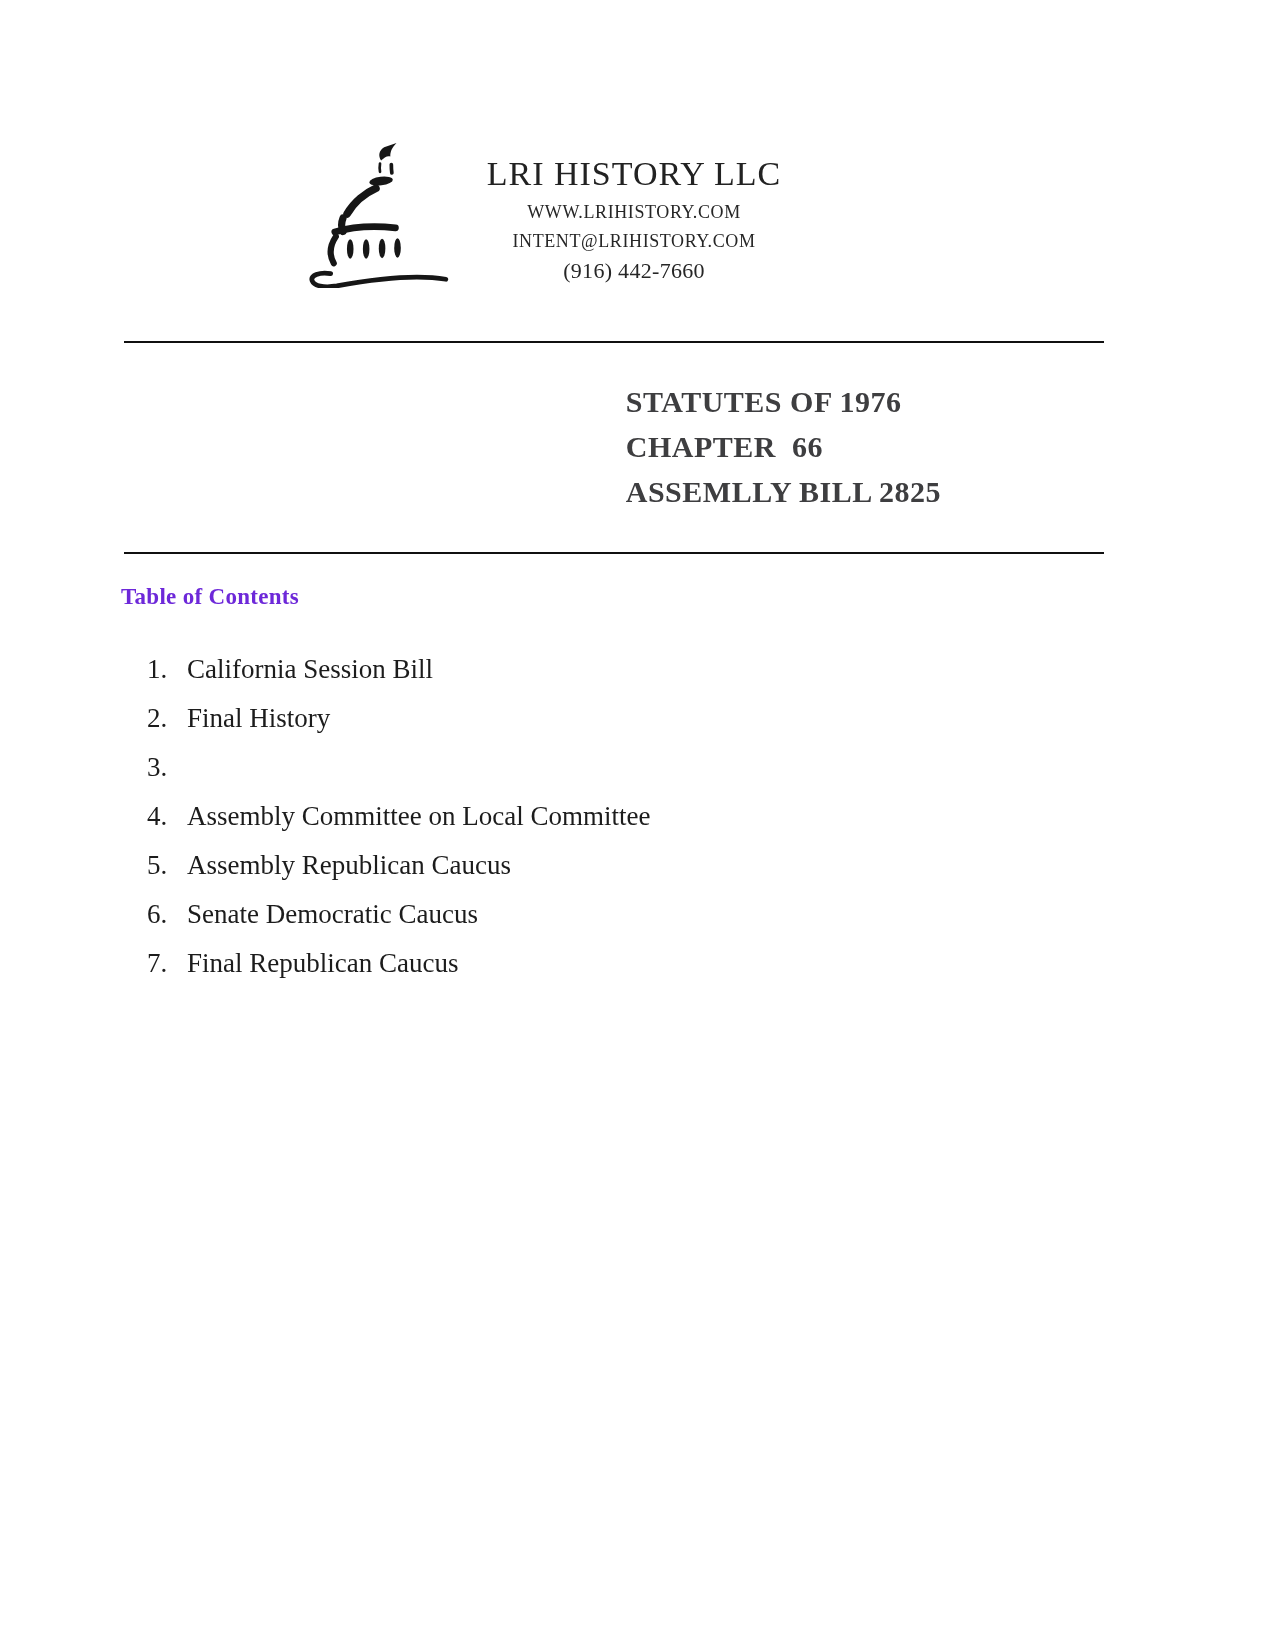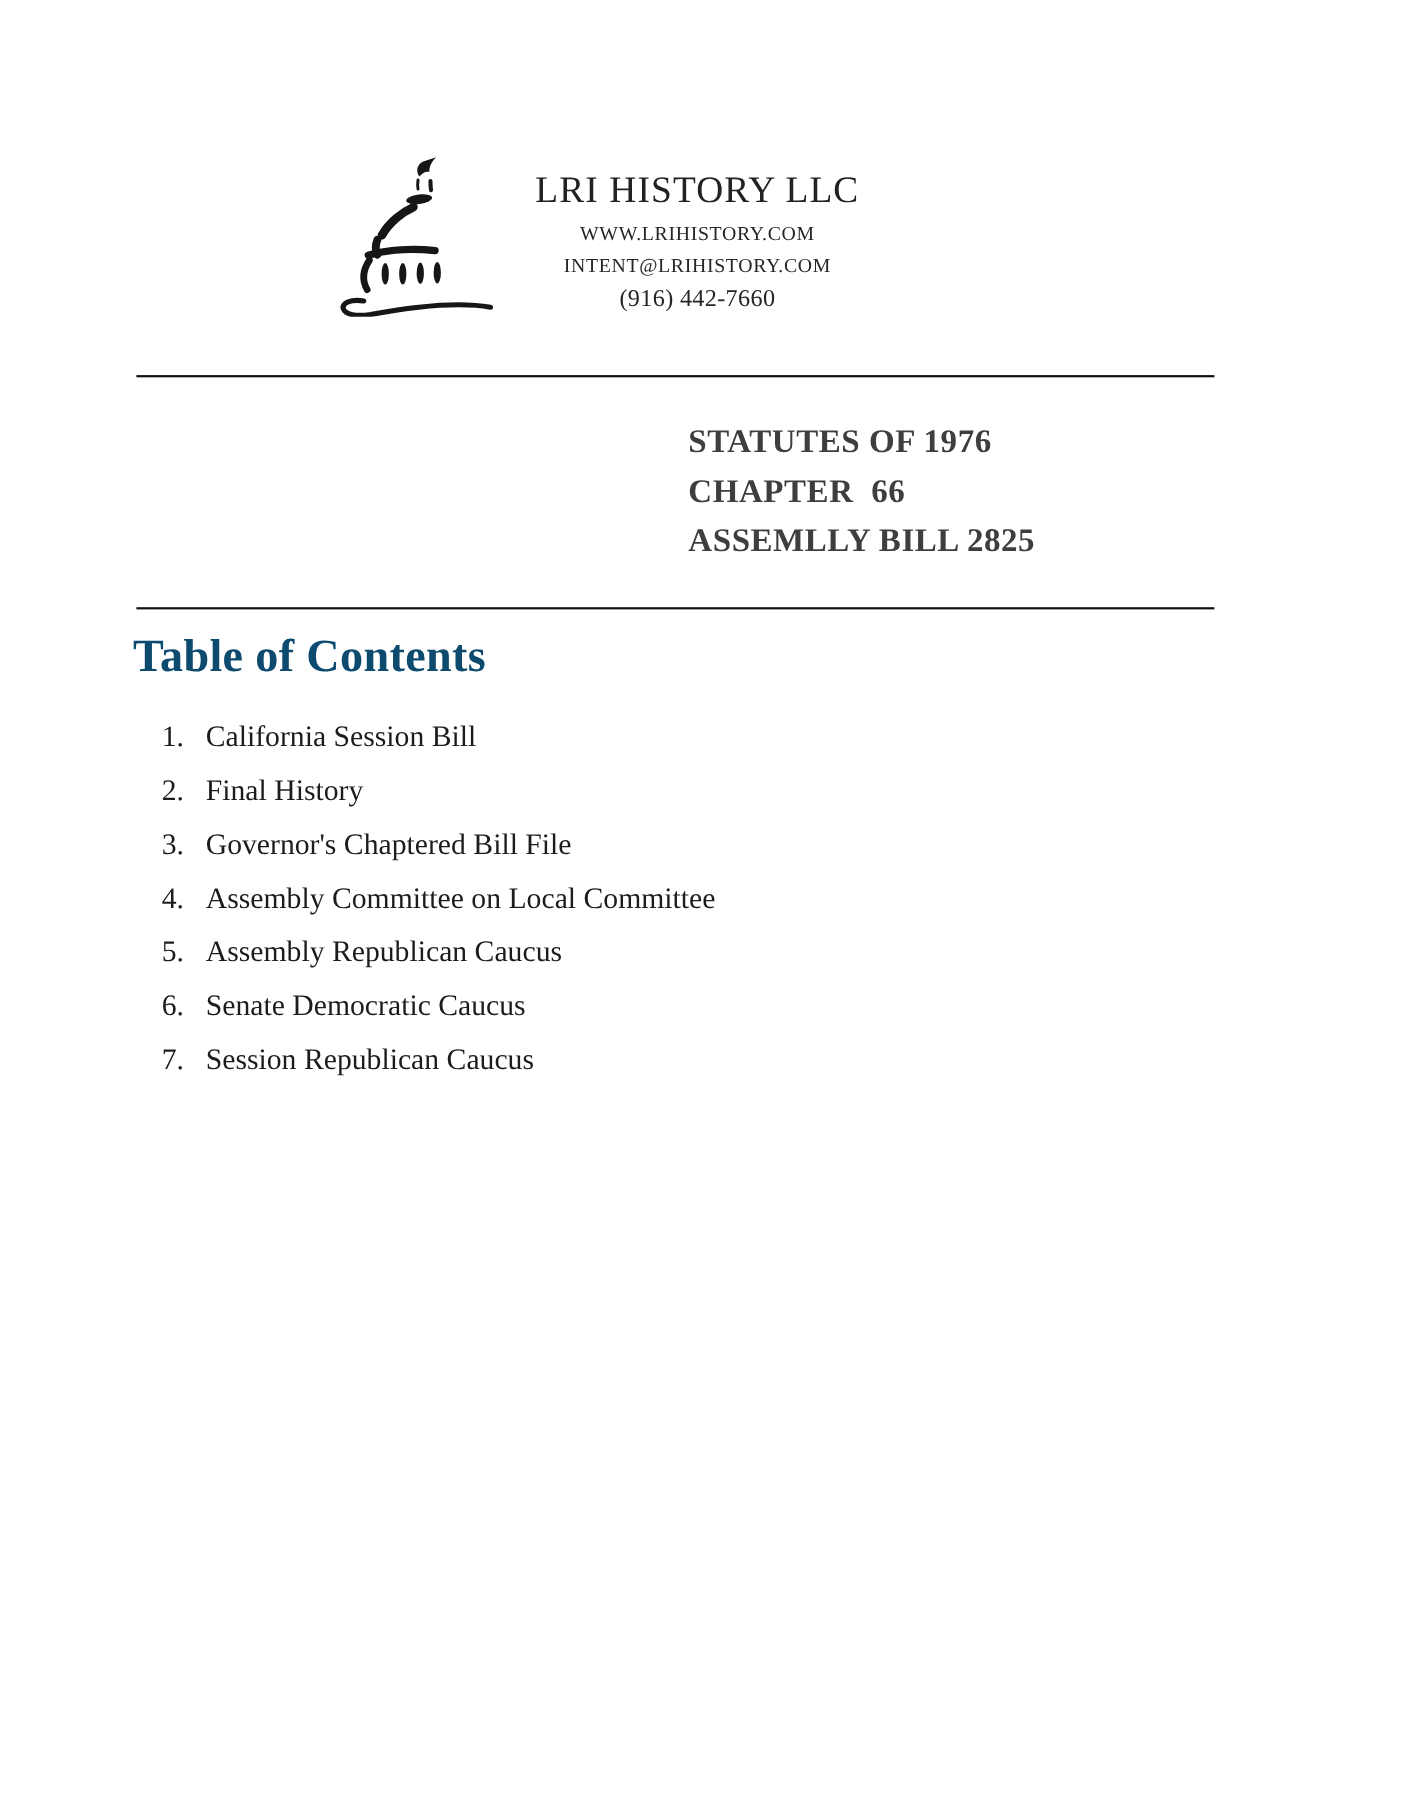--- a/index.html
+++ b/index.html
@@ -69,24 +69,24 @@
     color: var(--statutes-ink, #3e3e40);
   }
   .statutes .line { white-space: pre; }
 
   
   .toc-heading {
     position: absolute;
     left: 121px;
     top: 577px;
     font-weight: bold;
-    font-size: 42px;
+    font-size: 23px;
     line-height: 40px;
     letter-spacing: 0.3px;
-    color: #0c4a6e;
+    color: #6d28d9;
     white-space: nowrap;
   }
   .toc-list {
     position: absolute;
     left: 147px;
     top: 654px;
     width: 900px;
   }
   .toc-row {
     display: flex;
@@ -153,33 +153,32 @@
     <div class="toc-row">
       <span class="toc-num">1.</span>
       <span class="toc-label">California Session Bill</span>
     </div>
     <div class="toc-row">
       <span class="toc-num">2.</span>
       <span class="toc-label">Final History</span>
     </div>
     <div class="toc-row">
       <span class="toc-num">3.</span>
-      <span class="toc-label">Governor's Chaptered Bill File</span>
     </div>
     <div class="toc-row">
       <span class="toc-num">4.</span>
       <span class="toc-label">Assembly Committee on Local Committee</span>
     </div>
     <div class="toc-row">
       <span class="toc-num">5.</span>
       <span class="toc-label">Assembly Republican Caucus</span>
     </div>
     <div class="toc-row">
       <span class="toc-num">6.</span>
       <span class="toc-label">Senate Democratic Caucus</span>
     </div>
     <div class="toc-row">
       <span class="toc-num">7.</span>
-      <span class="toc-label">Session Republican Caucus</span>
+      <span class="toc-label">Final Republican Caucus</span>
     </div>
   </div>
 
 </div>
 
 </body></html>

